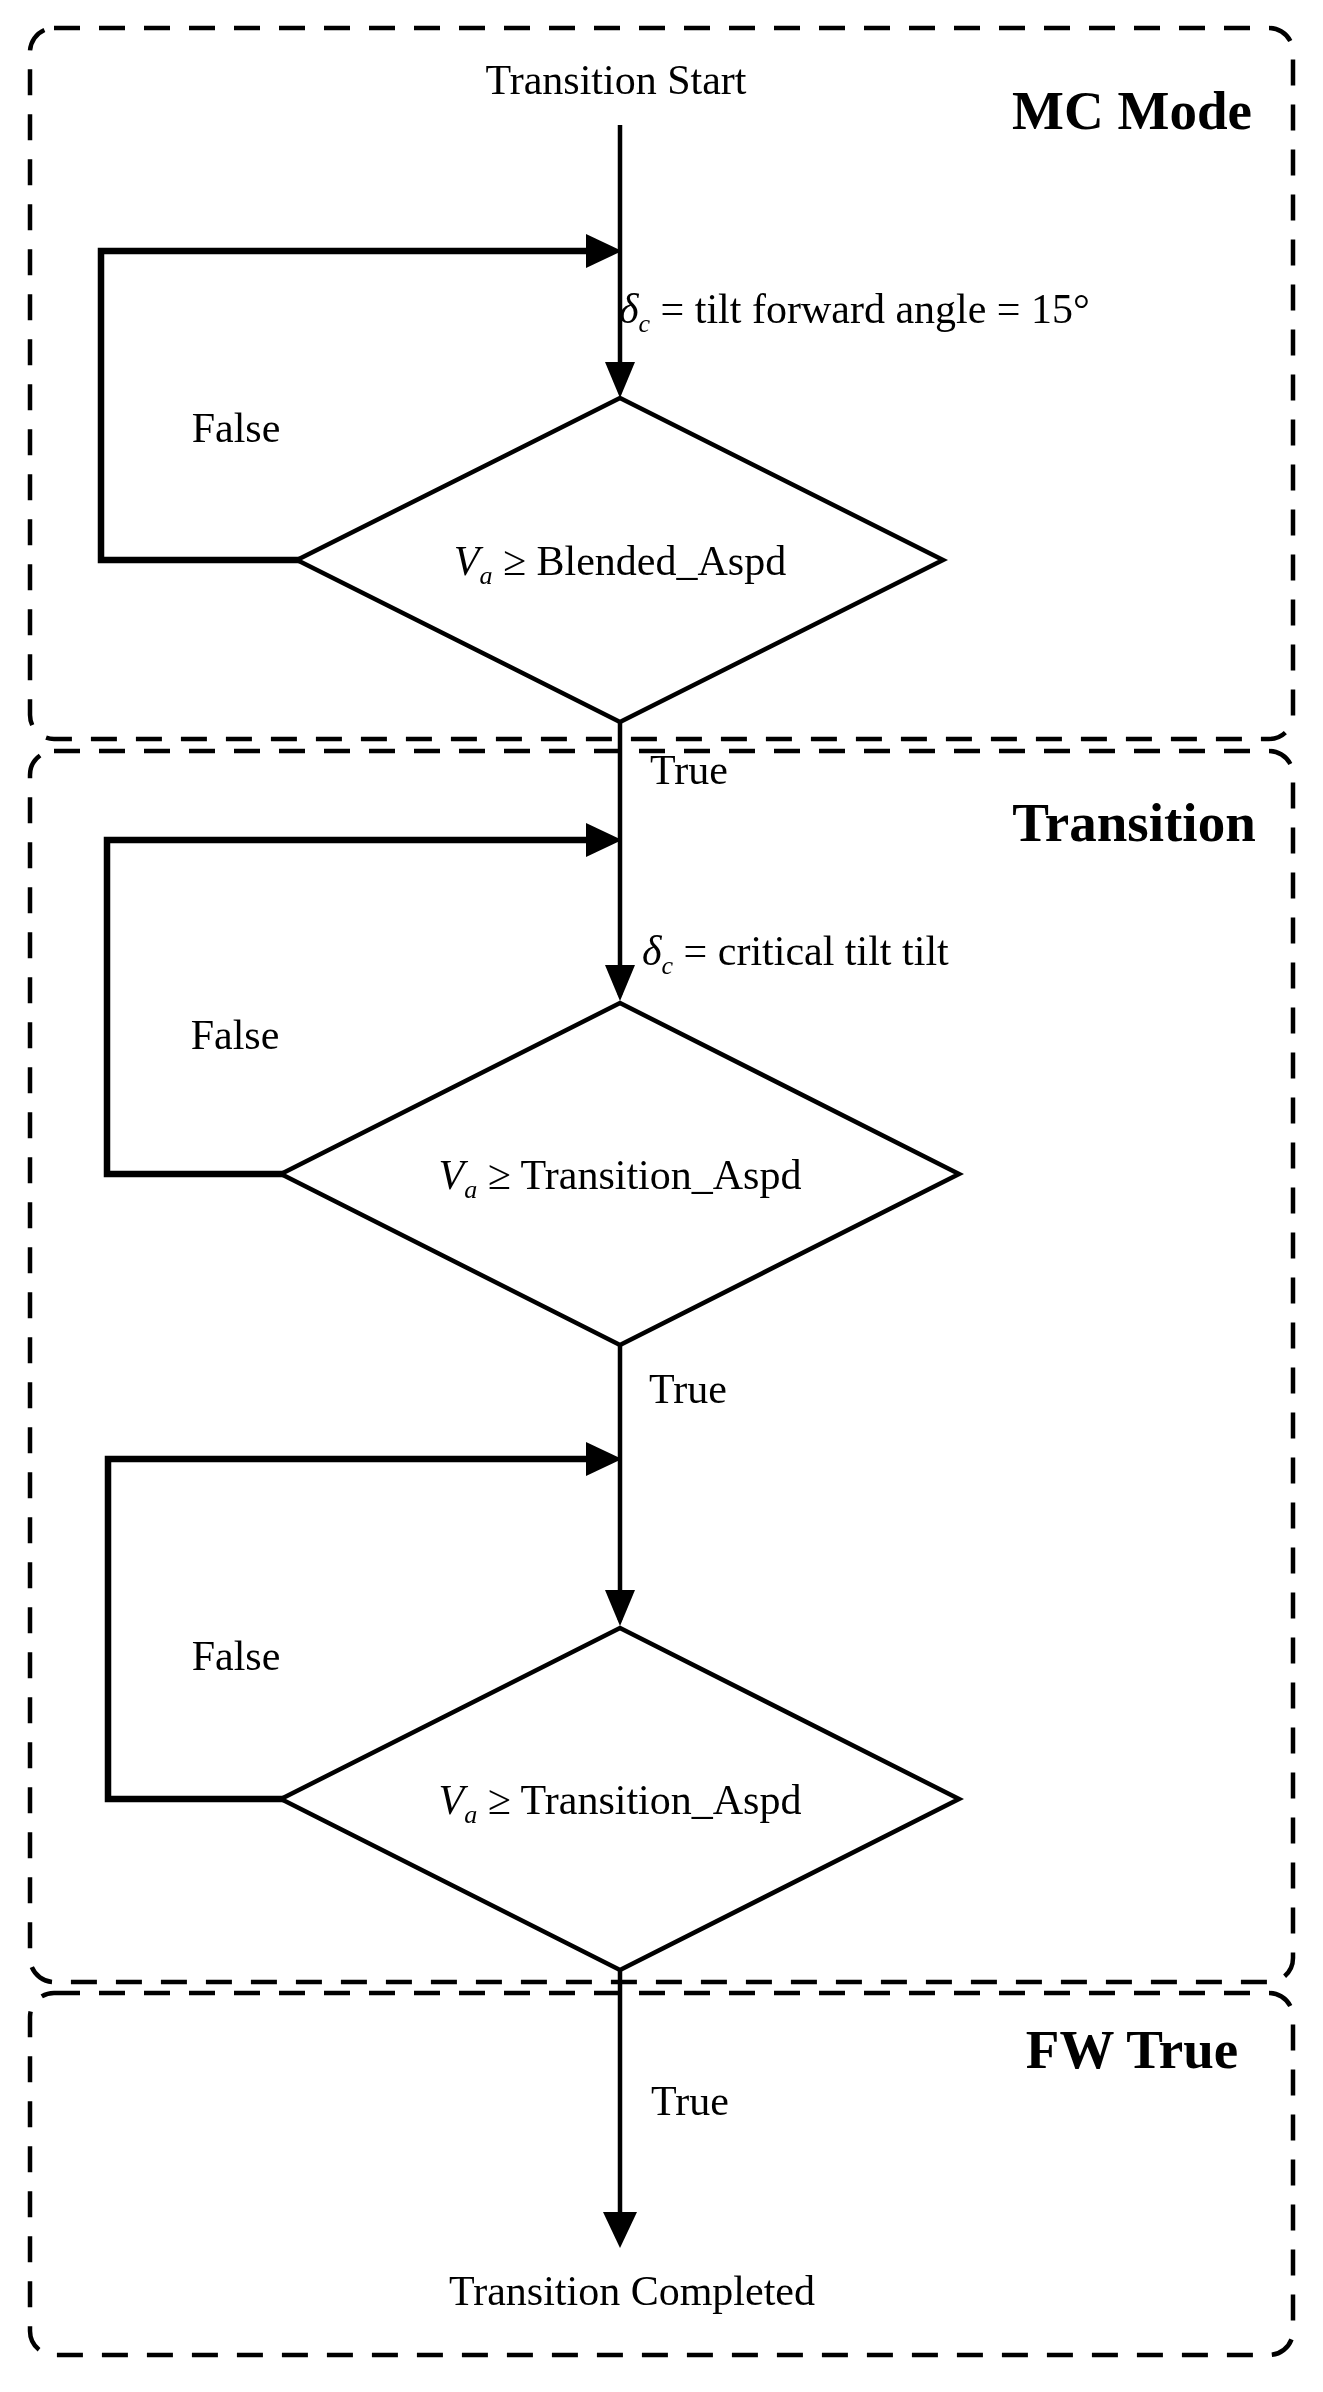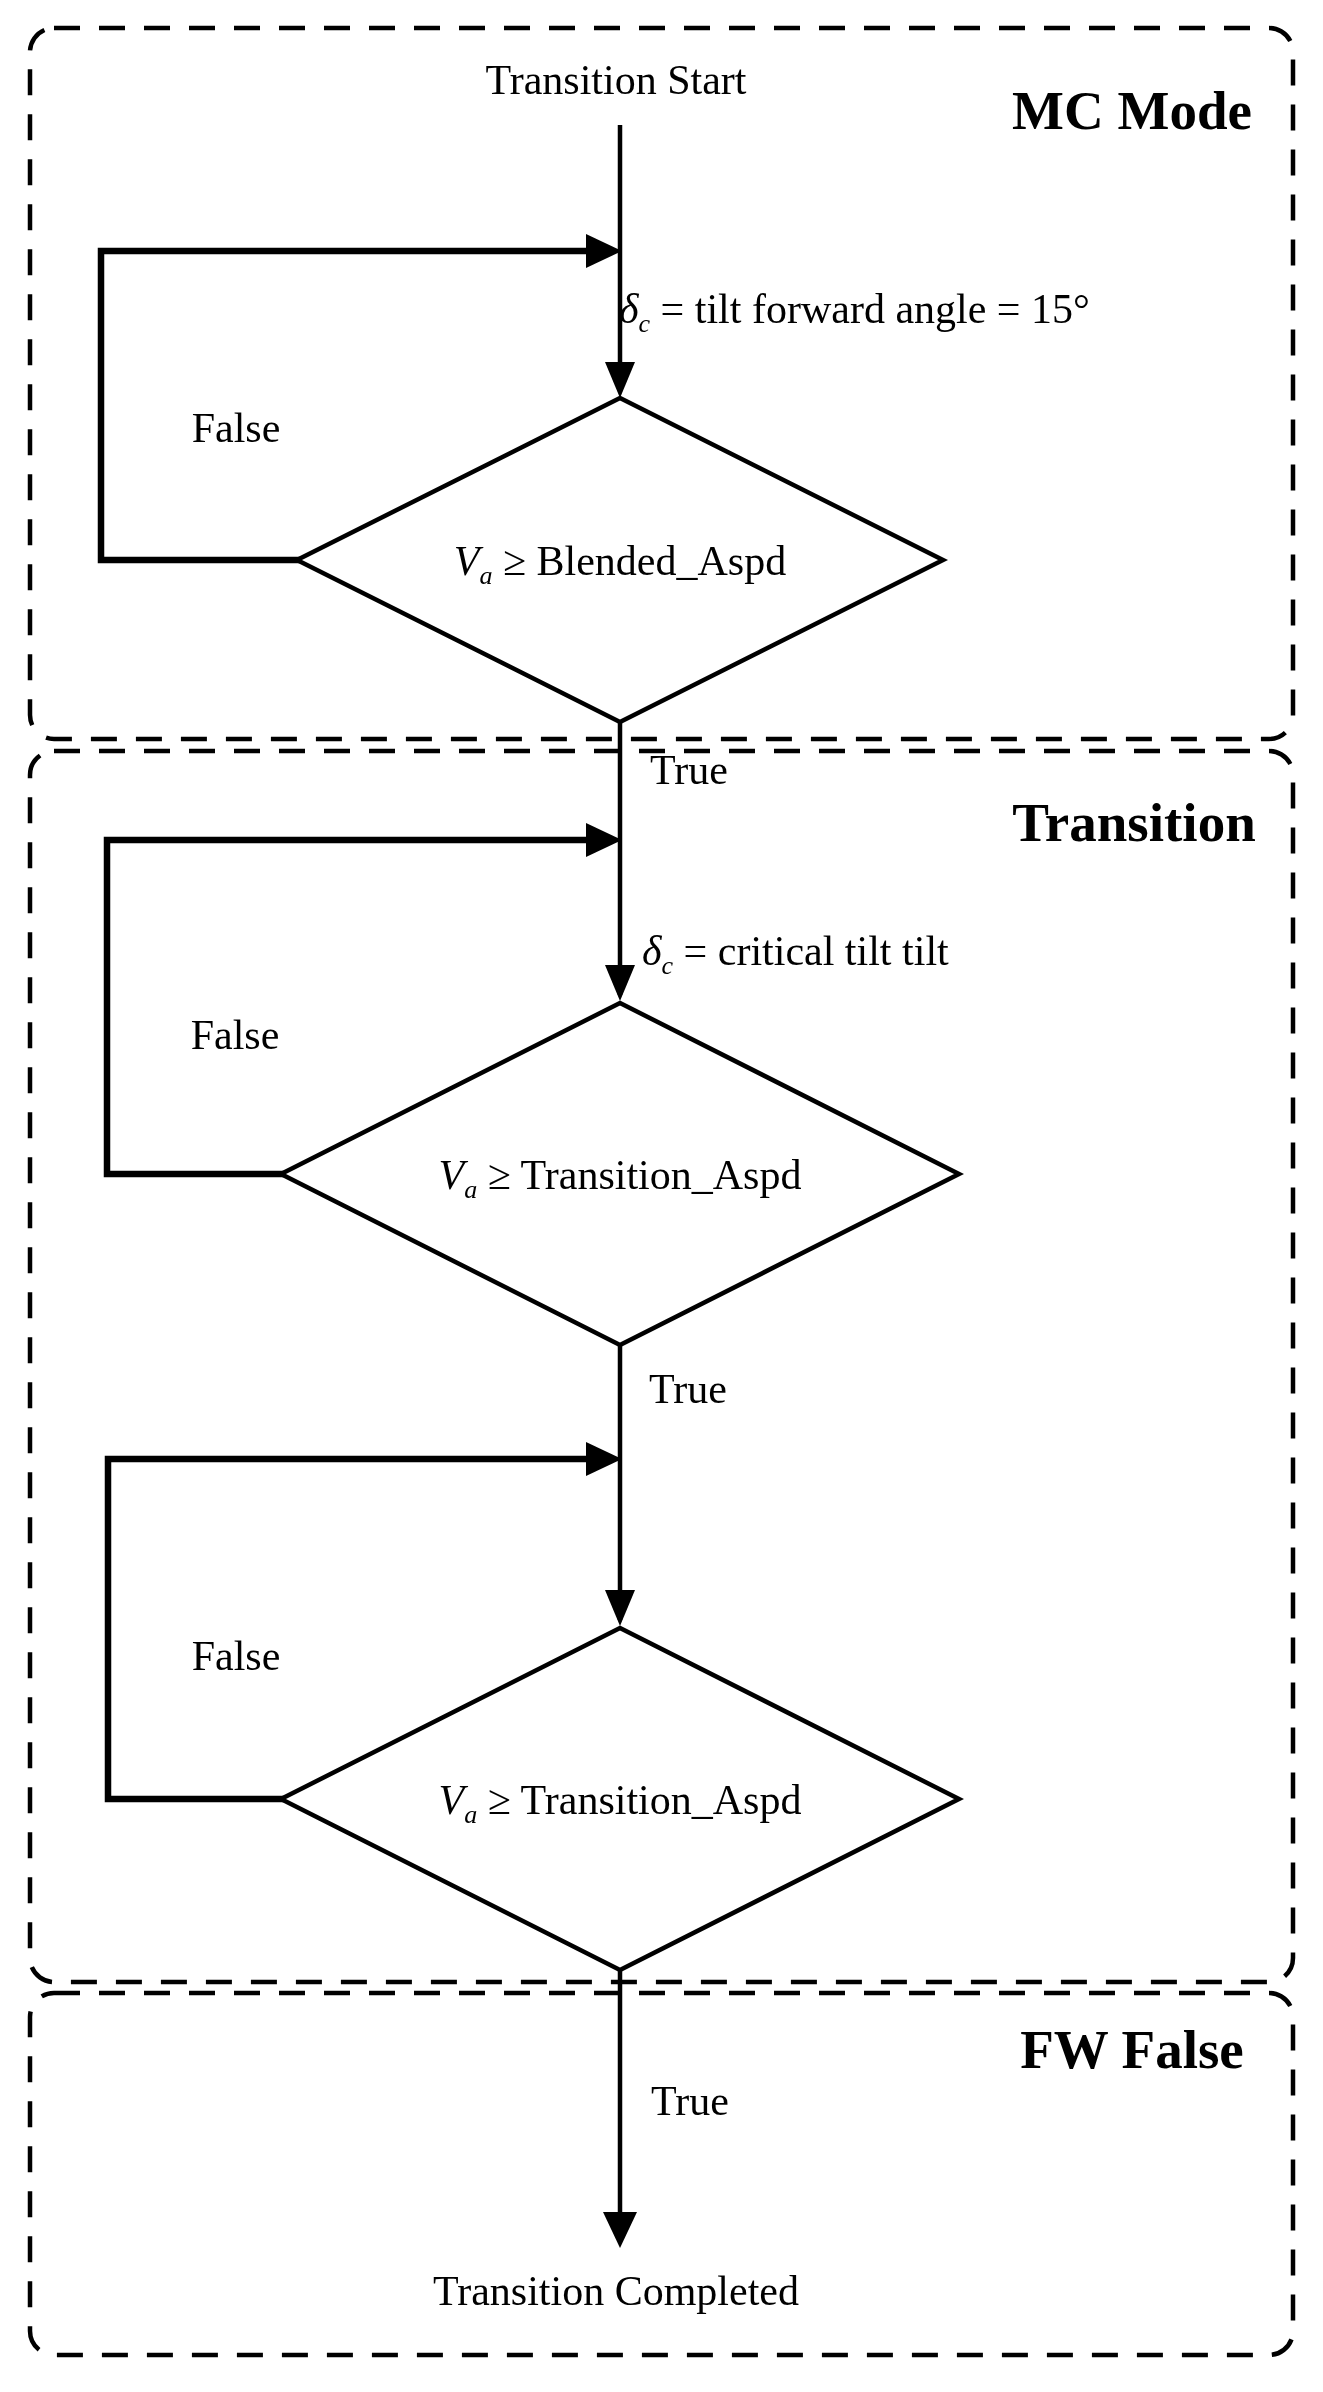--- a/index.html
+++ b/index.html
@@ -72,24 +72,24 @@
     <polyline points="281,1799 108,1799 108,1459 586,1459" stroke-width="6.5" stroke-linecap="square"></polyline>
     <polygon points="586,1442 586,1476 622,1459" fill="#000000" stroke="none"></polygon>
 
     <polygon points="620,398 943,560 620,722 297,560" fill="#ffffff" stroke-width="4.5"></polygon>
     <polygon points="620,1003 959,1174 620,1345 281,1174" fill="#ffffff" stroke-width="4.5"></polygon>
     <polygon points="620,1628 959,1799 620,1970 281,1799" fill="#ffffff" stroke-width="4.5"></polygon>
   </svg>
 
   <div class="title" style="left:1132px; top:110px">MC Mode</div>
   <div class="title" style="left:1134px; top:822px">Transition</div>
-  <div class="title" style="left:1132px; top:2049px">FW False</div>
+  <div class="title" style="left:1132px; top:2049px">FW True</div>
 
   <div class="lbl" style="left:616px; top:80px">Transition Start</div>
-  <div class="lbl" style="left:616px; top:2291px">Transition Completed</div>
+  <div class="lbl" style="left:632px; top:2291px">Transition Completed</div>
 
   <div class="lbl leftalign" style="left:619px; top:309px"><span class="it">δ</span><sub class="subv">c</sub>
     <span>= tilt forward angle = 15°</span>
   </div>
   <div class="lbl leftalign" style="left:642px; top:951px"><span class="it">δ</span><sub class="subv">c</sub>
     <span>= critical tilt tilt</span>
   </div>
 
   <div class="lbl" style="left:620px; top:561px"><span class="it">V</span><sub class="subv">a</sub>
     <span>≥</span>

